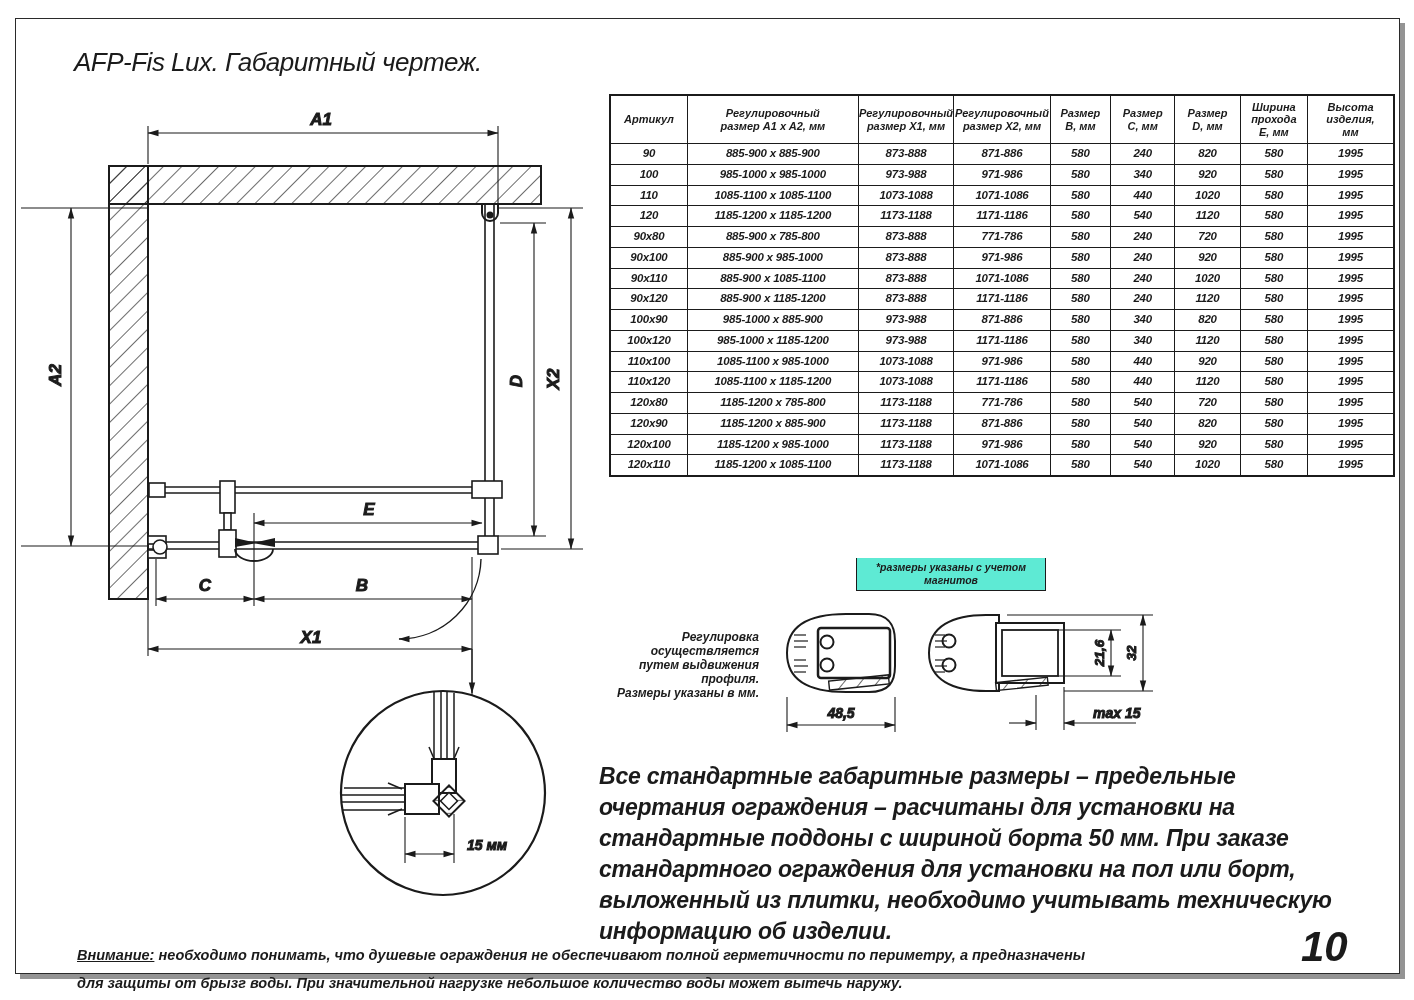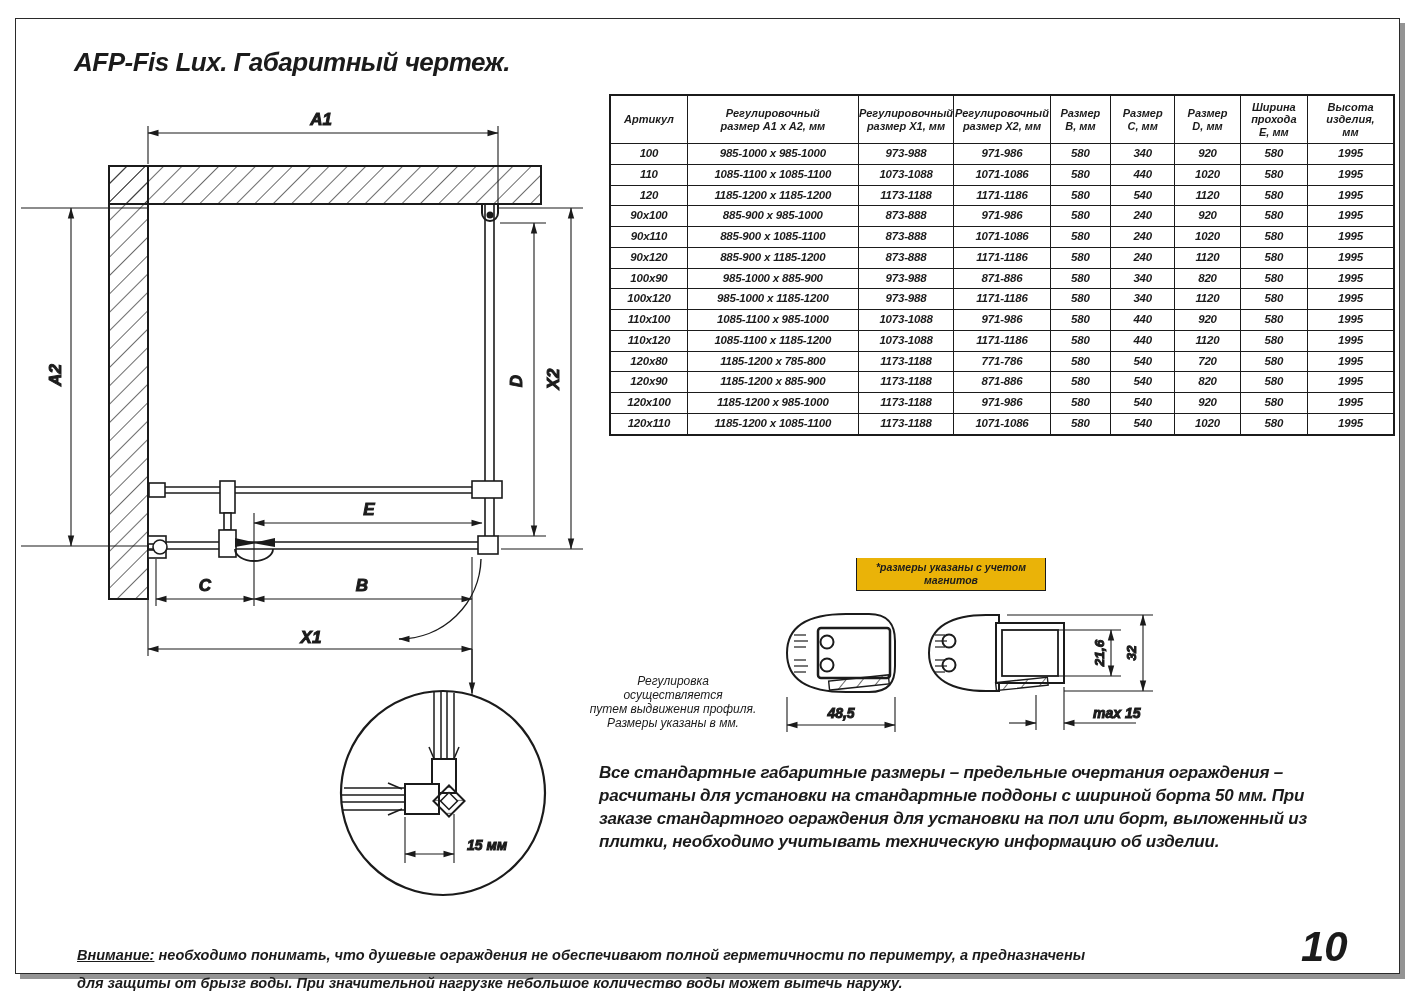--- a/index.html
+++ b/index.html
@@ -1,21 +1,21 @@
 <!DOCTYPE html>
 <html><head>
 <meta charset="utf-8">
 <style>
   html,body{margin:0;padding:0;background:#ffffff;}
   body{width:1414px;height:1000px;position:relative;font-family:"Liberation Sans",sans-serif;color:#1b1b1b;}
   .page{position:absolute;left:15px;top:18px;width:1383px;height:954px;background:#fff;
         border:1.6px solid #2a2a2a;box-shadow:5px 5px 0 rgba(60,60,60,.55);}
   
   .abs{position:absolute;}
-  .title{left:58px;top:28px;font-size:26px;font-weight:700;font-style:italic;letter-spacing:-.5px;margin:0;}
+  .title{left:58px;top:28px;font-size:26px;font-weight:400;font-style:italic;letter-spacing:-.5px;margin:0;}
   svg.draw{left:0;top:0;width:1383px;height:954px;pointer-events:none;}
   svg.draw text{font-family:"Liberation Sans",sans-serif;font-style:italic;font-weight:700;fill:#1b1b1b;}
   .dimL{font-size:17px;}
   .dimS{font-size:14px;}
   .dimXS{font-size:13.5px;}
 
   table.sizes{left:593px;top:75px;border-collapse:collapse;table-layout:fixed;width:786px;
       font-style:italic;}
   table.sizes th,table.sizes td{border:1px solid #1b1b1b;text-align:center;vertical-align:middle;
       padding:0;overflow:hidden;}
@@ -28,25 +28,25 @@
   table.sizes col:nth-child(3){width:95px;}
   table.sizes col:nth-child(4){width:96px;}
   table.sizes col:nth-child(5){width:60px;}
   table.sizes col:nth-child(6){width:64px;}
   table.sizes col:nth-child(7){width:65px;}
   table.sizes col:nth-child(8){width:67px;}
   table.sizes col:nth-child(9){width:86px;}
 
   .footnote{left:840px;top:539px;width:188px;height:29px;border:1.5px solid #1b1b1b;border-top:none;
       font-size:10.5px;font-weight:700;font-style:italic;text-align:center;white-space:pre-line;
-      line-height:13px;padding-top:3px;background:#eab308;}
-  .adjnote{left:571px;top:611px;width:172px;text-align:center;font-size:12px;font-weight:400;
-      font-style:italic;line-height:14px;white-space:pre-line;margin-top:44px;}
-  .bodytext{left:583px;top:742px;width:748px;font-size:17px;font-weight:700;font-style:italic;
-      line-height:23px;letter-spacing:-.2px;margin:0;}
+      line-height:13px;padding-top:3px;background:#5eead4;}
+  .adjnote{left:571px;top:611px;width:172px;text-align:right;font-size:12px;font-weight:700;
+      font-style:italic;line-height:14px;white-space:pre-line;}
+  .bodytext{left:583px;top:742px;width:748px;font-size:23px;font-weight:700;font-style:italic;
+      line-height:31px;letter-spacing:-.2px;margin:0;}
   .warning{left:45px;top:906px;width:1010px;font-size:14.5px;font-weight:700;font-style:italic;
       line-height:28px;margin:16px;}
   .warning .wlabel{text-decoration:underline;}
   .pagenum{left:1285px;top:904px;font-size:42px;font-weight:700;font-style:italic;}
 </style>
 </head>
 <body>
 
 <div class="page">
 
@@ -277,20 +277,31 @@
           <th>Ширина
 прохода
 E, мм</th>
           <th>Высота
 изделия,
 мм</th>
         </tr>
       </thead>
     <tbody>
         <tr>
+          <td>90</td>
+          <td>885-900 x 885-900</td>
+          <td>873-888</td>
+          <td>871-886</td>
+          <td>580</td>
+          <td>240</td>
+          <td>820</td>
+          <td>580</td>
+          <td>1995</td>
+        </tr>
+        <tr>
           <td>100</td>
           <td>985-1000 x 985-1000</td>
           <td>973-988</td>
           <td>971-986</td>
           <td>580</td>
           <td>340</td>
           <td>920</td>
           <td>580</td>
           <td>1995</td>
         </tr>
@@ -310,20 +321,31 @@
           <td>1185-1200 x 1185-1200</td>
           <td>1173-1188</td>
           <td>1171-1186</td>
           <td>580</td>
           <td>540</td>
           <td>1120</td>
           <td>580</td>
           <td>1995</td>
         </tr>
         <tr>
+          <td>90x80</td>
+          <td>885-900 x 785-800</td>
+          <td>873-888</td>
+          <td>771-786</td>
+          <td>580</td>
+          <td>240</td>
+          <td>720</td>
+          <td>580</td>
+          <td>1995</td>
+        </tr>
+        <tr>
           <td>90x100</td>
           <td>885-900 x 985-1000</td>
           <td>873-888</td>
           <td>971-986</td>
           <td>580</td>
           <td>240</td>
           <td>920</td>
           <td>580</td>
           <td>1995</td>
         </tr>

